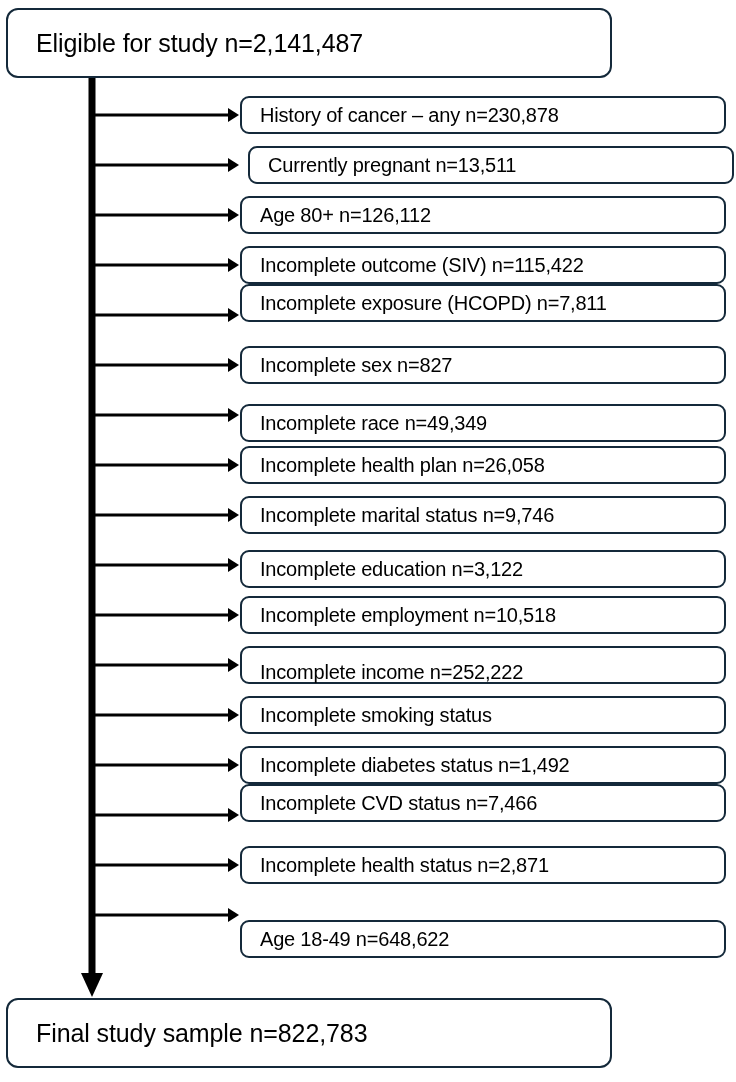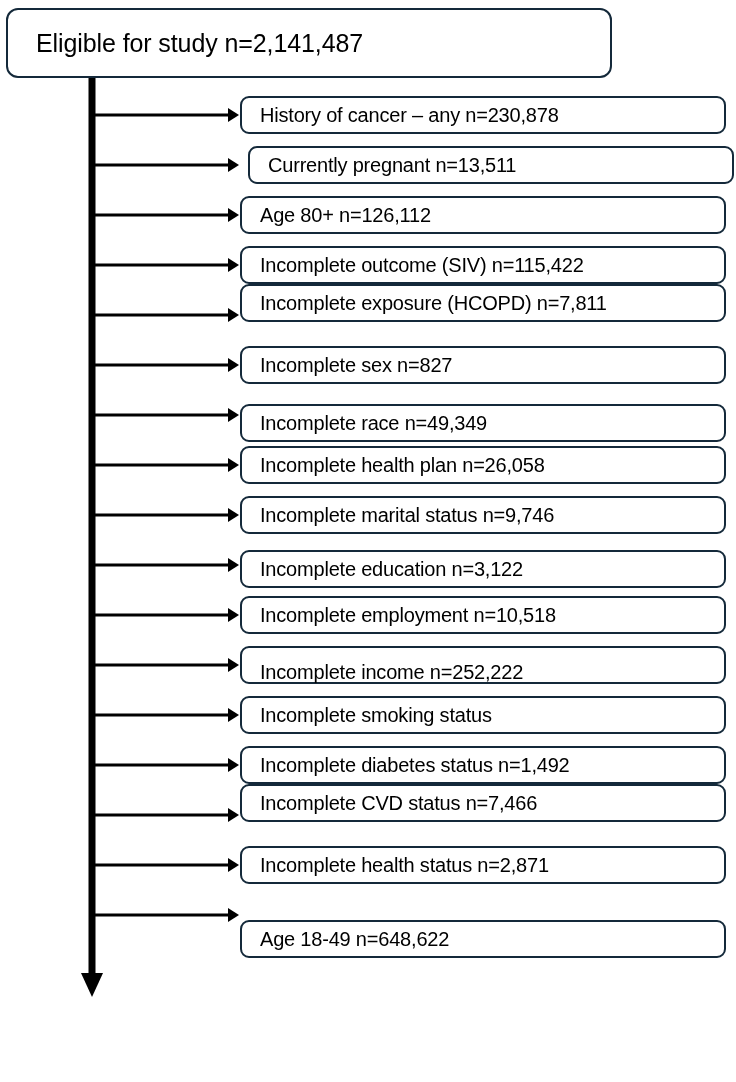--- a/index.html
+++ b/index.html
@@ -168,14 +168,17 @@
         <span>Incomplete CVD status n=7,466</span>
       </div>
       <div class="node node-exclusion" style="top: 846px;">
         <span>Incomplete health status n=2,871</span>
       </div>
       <div class="node node-exclusion" style="top: 920px;">
         <span>Age 18-49 n=648,622</span>
       </div>
     </div>
 
+  <div class="node node-main" id="node-final">
+    <span>Final study sample n=822,783</span>
+  </div>
 
 </div>
 
 </body></html>

